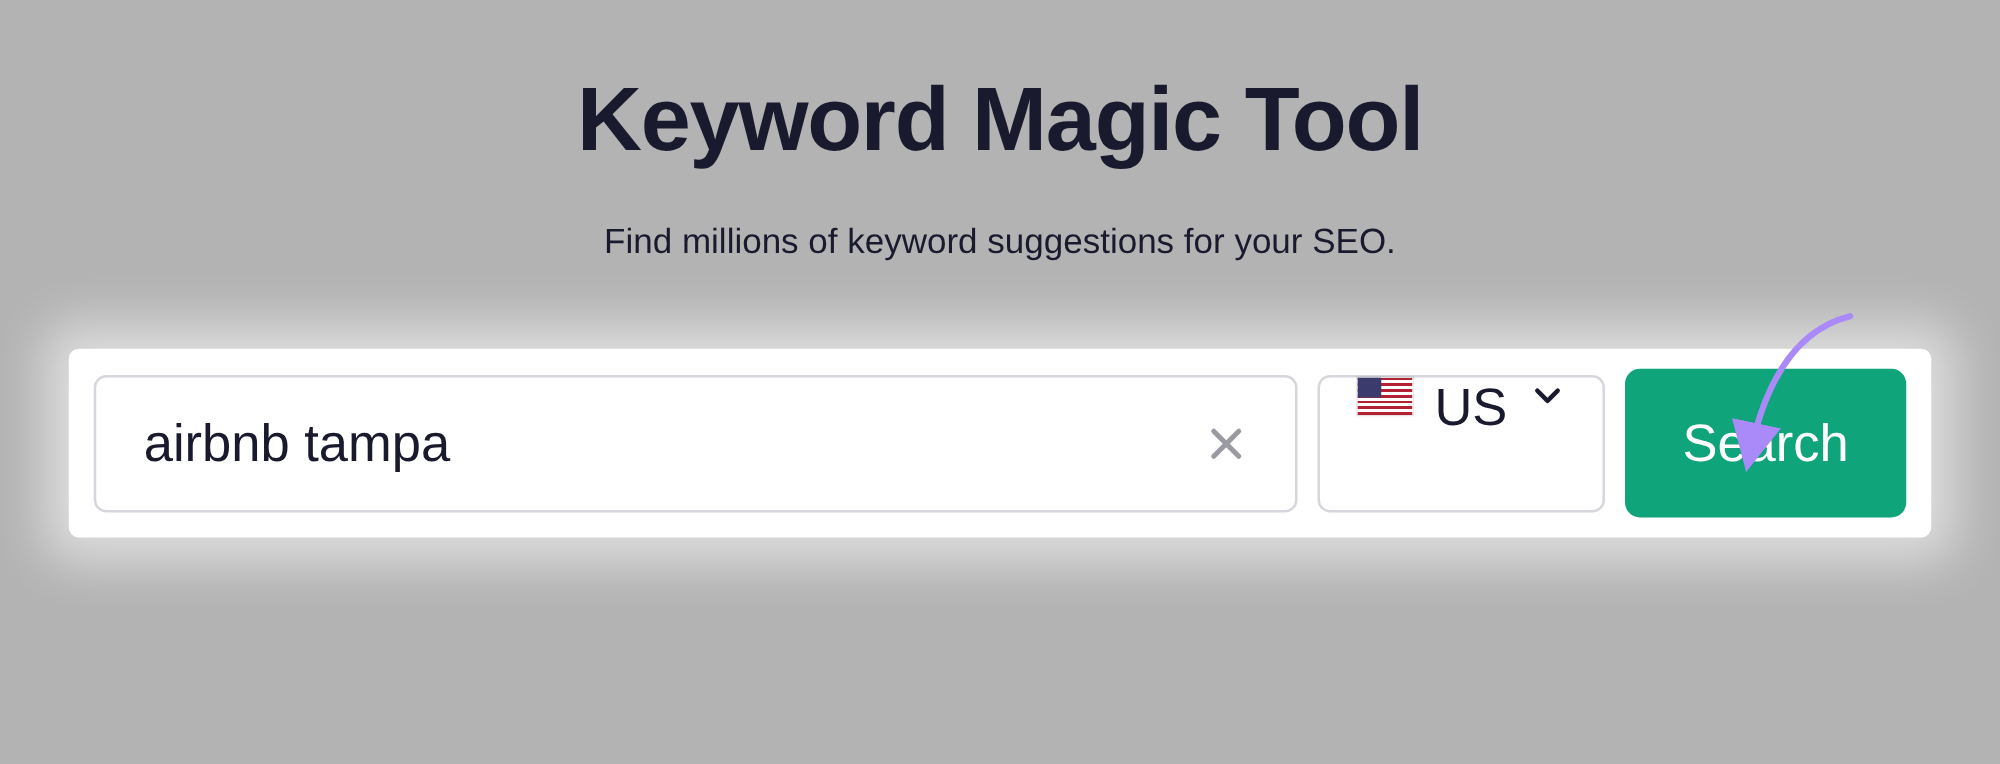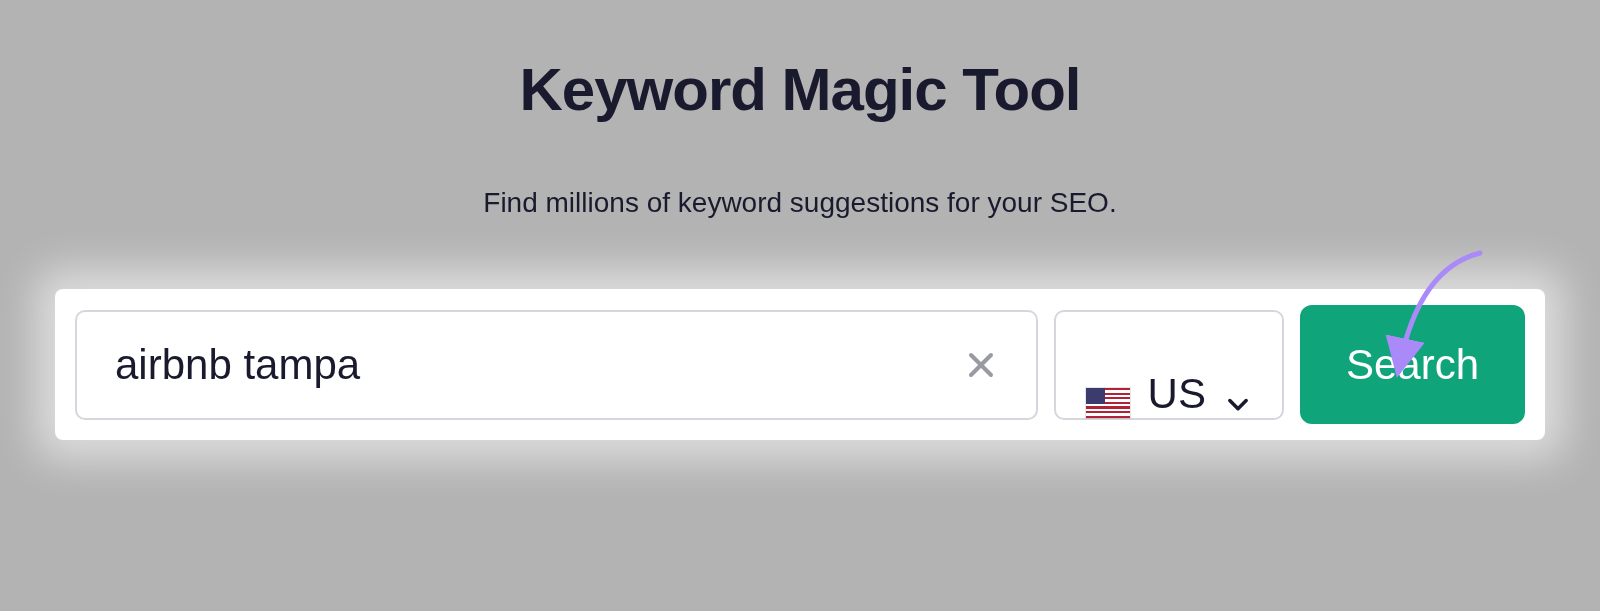--- a/index.html
+++ b/index.html
@@ -12,25 +12,25 @@
     height: 611px;
     background: #b3b3b3;
     font-family: -apple-system, BlinkMacSystemFont, "Segoe UI", Helvetica, Arial, sans-serif;
     display: flex;
     flex-direction: column;
     align-items: center;
     padding-top: 55px;
     position: relative;
   }
   .title {
-    font-size: 60px;
+    font-size: 72px;
     font-weight: 700;
     color: #1a1a2e;
     letter-spacing: -1px;
-    margin-bottom: 63px;
+    margin-bottom: 40px;
   }
   .subtitle {
     font-size: 28px;
     font-weight: 400;
     color: #1a1a2e;
     margin-bottom: 70px;
   }
   .search-row {
     width: 1490px;
     background: #ffffff;
@@ -70,21 +70,21 @@
     justify-content: center;
     padding: 0;
   }
   .clear-btn svg {
     width: 30px;
     height: 30px;
   }
   .country-select {
     flex: 0 0 auto;
     display: flex;
-    align-items: flex-end;
+    align-items: flex-start;
     gap: 18px;
     border: 2px solid #d6d6dd;
     border-radius: 10px;
     height: 110px;
     padding: 0 30px 0 30px;
     cursor: pointer;
     background: #fff;
   }
   .flag {
     width: 44px;

